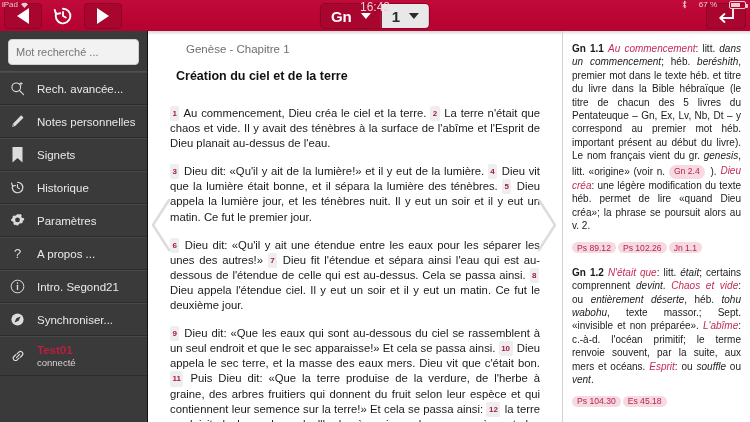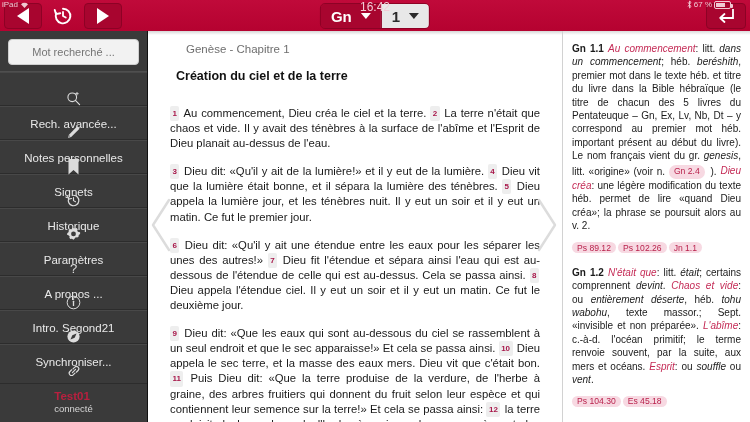--- a/index.html
+++ b/index.html
@@ -21,23 +21,23 @@
   .status-left {
     position:absolute; left:2px; top:0px;
     font-size:8px; color:#f0c8d2; letter-spacing:0px;
     display:flex; align-items:center; gap:2px; z-index:5;
   }
   .status-center {
     position:absolute; left:0; top:0; width:750px; text-align:center;
     font-size:12px; color:#f3cdd7; z-index:4; pointer-events:none;
   }
   .status-right {
-    position:absolute; right:19px; top:0px;
+    position:absolute; right:4px; top:0px;
     font-size:8px; color:#f0c8d2;
-    display:flex; align-items:center; gap:2px; z-index:5;
+    display:flex; align-items:center; gap:12px; z-index:5;
   }
   .batt {
     display:inline-block; width:17px; height:8px;
     border:1px solid #f0c8d2; border-radius:2px; position:relative;
     padding:1px;
   }
   .batt i { display:block; height:100%; width:67%; background:#f0c8d2; }
   .batt:after {
     content:""; position:absolute; right:-3px; top:2px;
     width:2px; height:4px; background:#f0c8d2; border-radius:0 1px 1px 0;
@@ -81,29 +81,28 @@
     background:#3a3a3a;
     border-right:1px solid #111;
   }
   .search-wrap { padding:8px 8px 6px 8px; background:#3a3a3a; }
   .search-input {
     width:100%; height:24px; border-radius:4px;
     border:1px solid #cfcfcf; background:#f2f2f2;
     font-size:11px; color:#8a8a8a; padding:12px 7px;
     font-family:"Liberation Sans", sans-serif;
     outline:none;
-    text-align:center;
   }
   .menu { border-top:1px solid #4f4f4f; }
   .mitem {
     display:flex; align-items:center; gap:10px;
-    height:33px; padding:16px 8px;
+    height:33px; padding:0 8px;
     border-bottom:1px solid #2c2c2c;
     border-top:1px solid #484848;
-    color:#e9e9e9; font-size:11.5px;flex-direction:column;
+    color:#e9e9e9; font-size:11.5px;
   }
   .mitem .ic {
     width:19px; display:flex; align-items:center; justify-content:center;
     color:#dcdcdc; flex:0 0 19px;
   }
   .mitem.two { height:40px; align-items:center; }
   .mlabel-sub { font-size:9.5px; color:#d6d6d6; margin-top:1px; }
   .mlabel-red { color:#b8203f; font-size:11.5px; font-weight:bold; }
 
   

